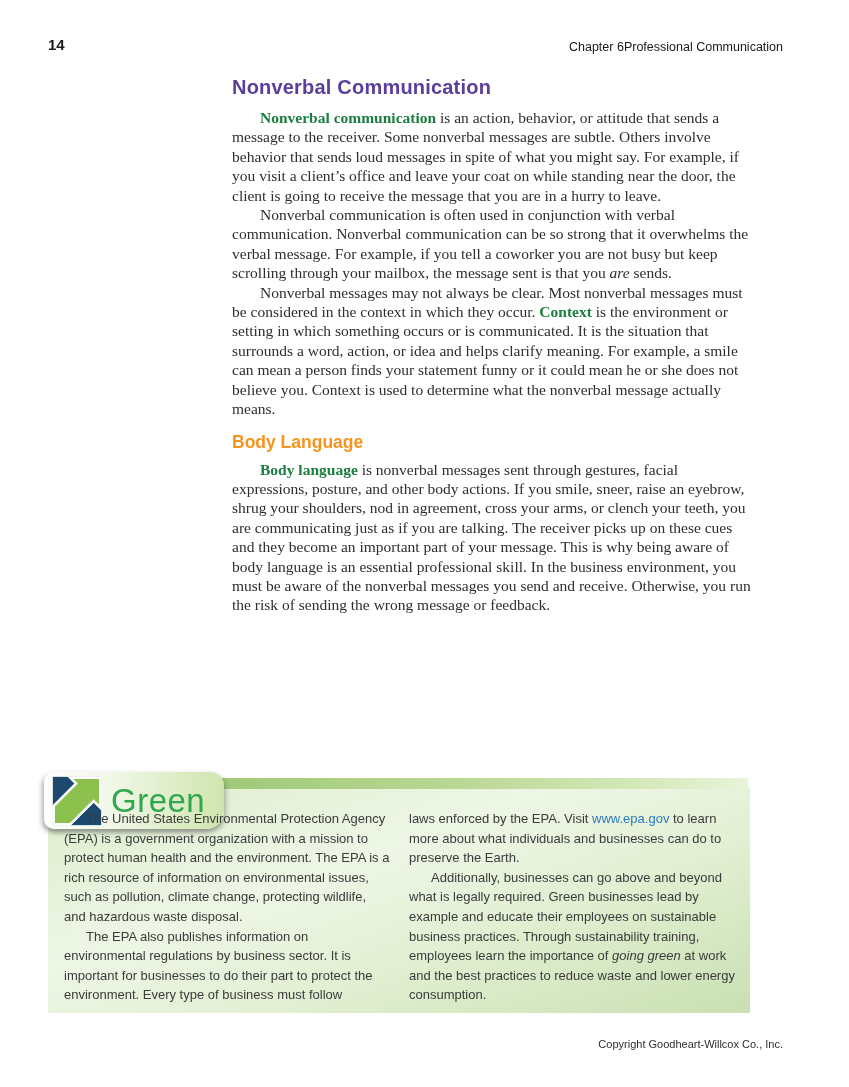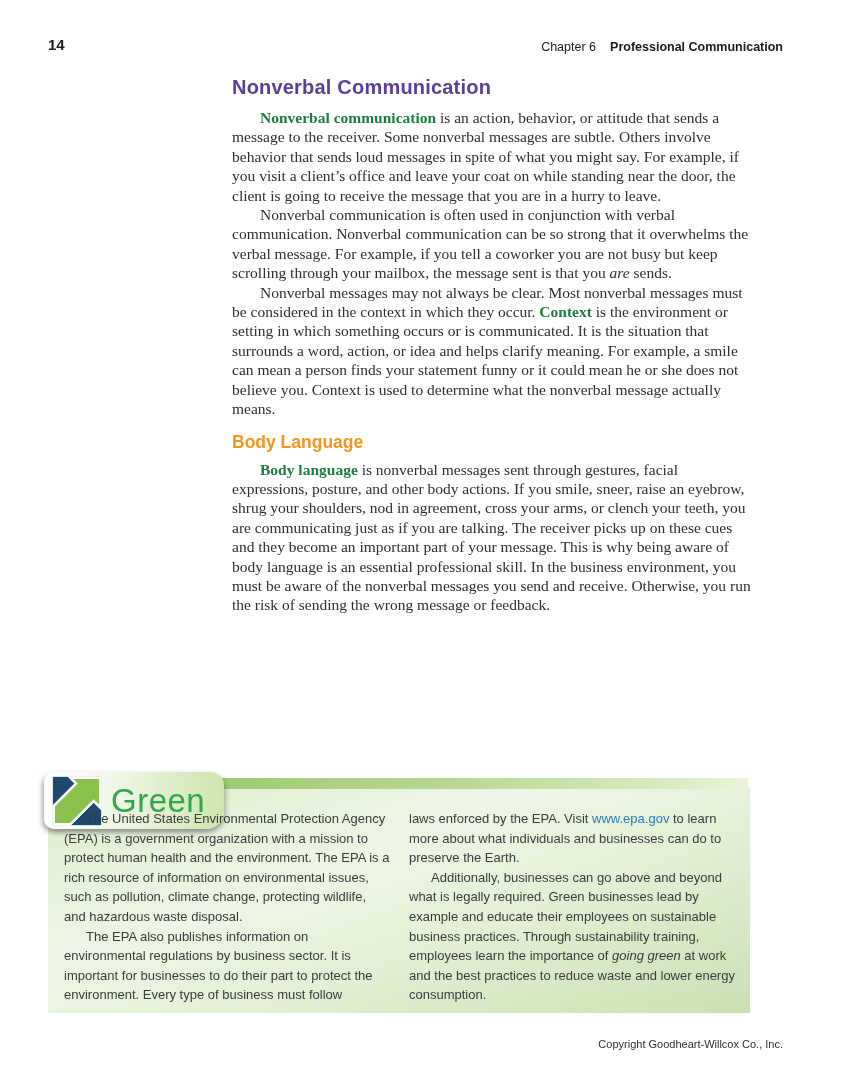--- a/index.html
+++ b/index.html
@@ -15,21 +15,21 @@
   .page-number{
     position:absolute;top:36px;left:48px;
     font-family:"Liberation Sans", sans-serif;
     font-size:15px;font-weight:bold;color:#1a1a1a;
   }
   .running-head{
     position:absolute;top:40px;right:94px;
     font-family:"Liberation Sans", sans-serif;
     font-size:12.5px;color:#1a1a1a;
   }
-  .running-head .rh-title{margin-left:14px;font-weight:bold;}
+  .running-head .rh-title{}
   
   .main{
     position:absolute;left:232px;top:76px;width:523px;
     color:#2e2e2e;
   }
   h1.section-title{
     margin:0 0 9px 0;
     font-family:"Liberation Sans", sans-serif;
     font-size:20px;font-weight:bold;
     color:var(--heading_purple);

